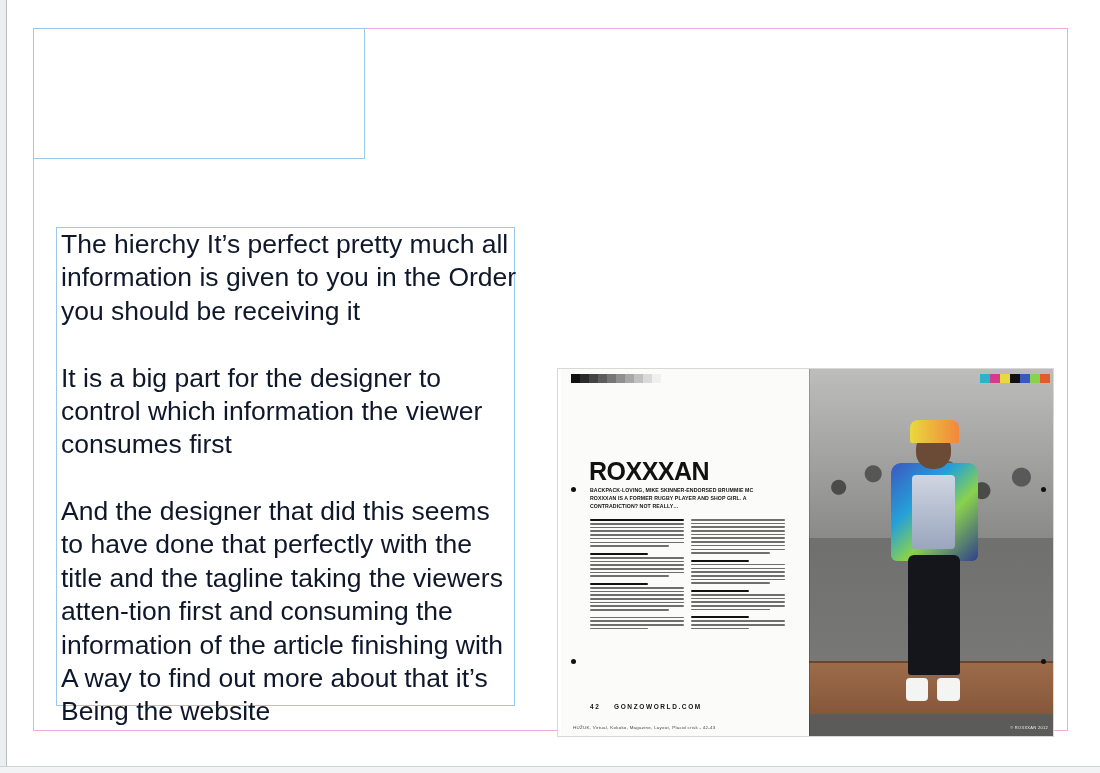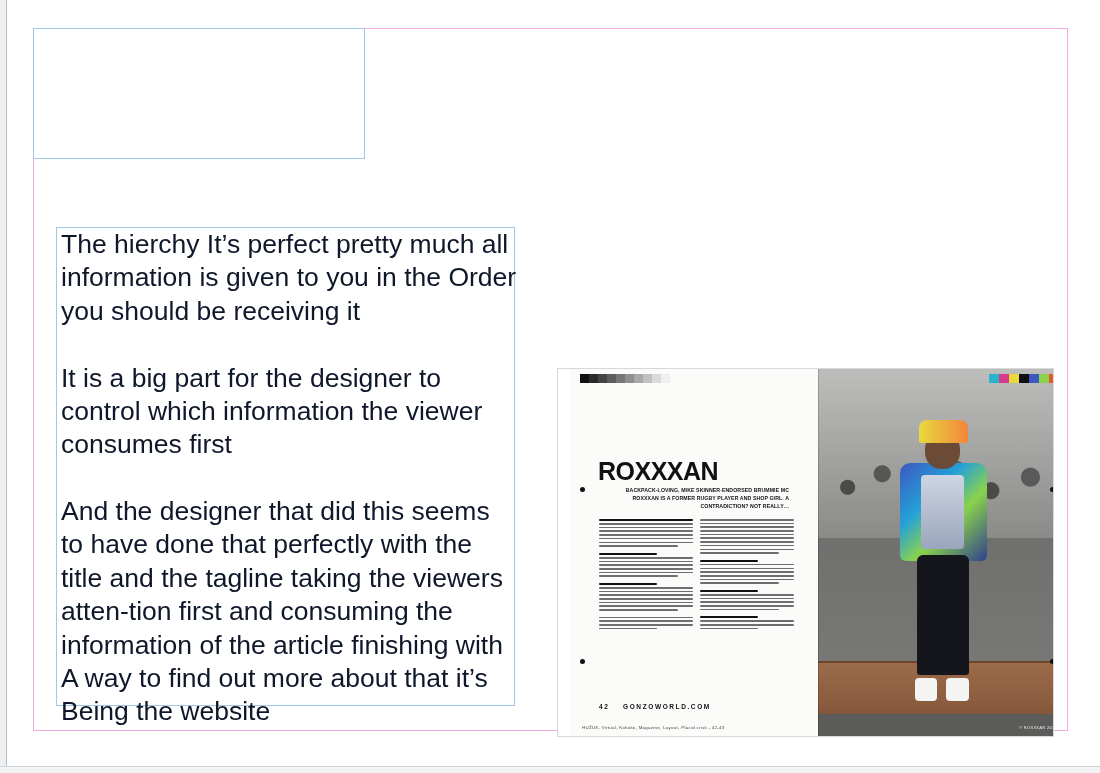--- a/index.html
+++ b/index.html
@@ -104,22 +104,22 @@
     top: 368px;
     width: 497px;
     height: 369px;
     background: #ffffff;
     border: 1px solid #d8d8d8;
     box-sizing: border-box;
     overflow: hidden;
   }
   .spread-inner {
     position: absolute;
-    left: 12px; top: 0;
-    width: 100%; height: 100%; text-align: right;
+    left: 3px; top: 0;
+    width: 100%; height: 100%;
   }
   
   .page-left {
     position: absolute;
     left: 0; top: 0;
     width: 50%; height: 100%;
     background: #fbfbfa;
   }
   .page-right {
     position: absolute;

